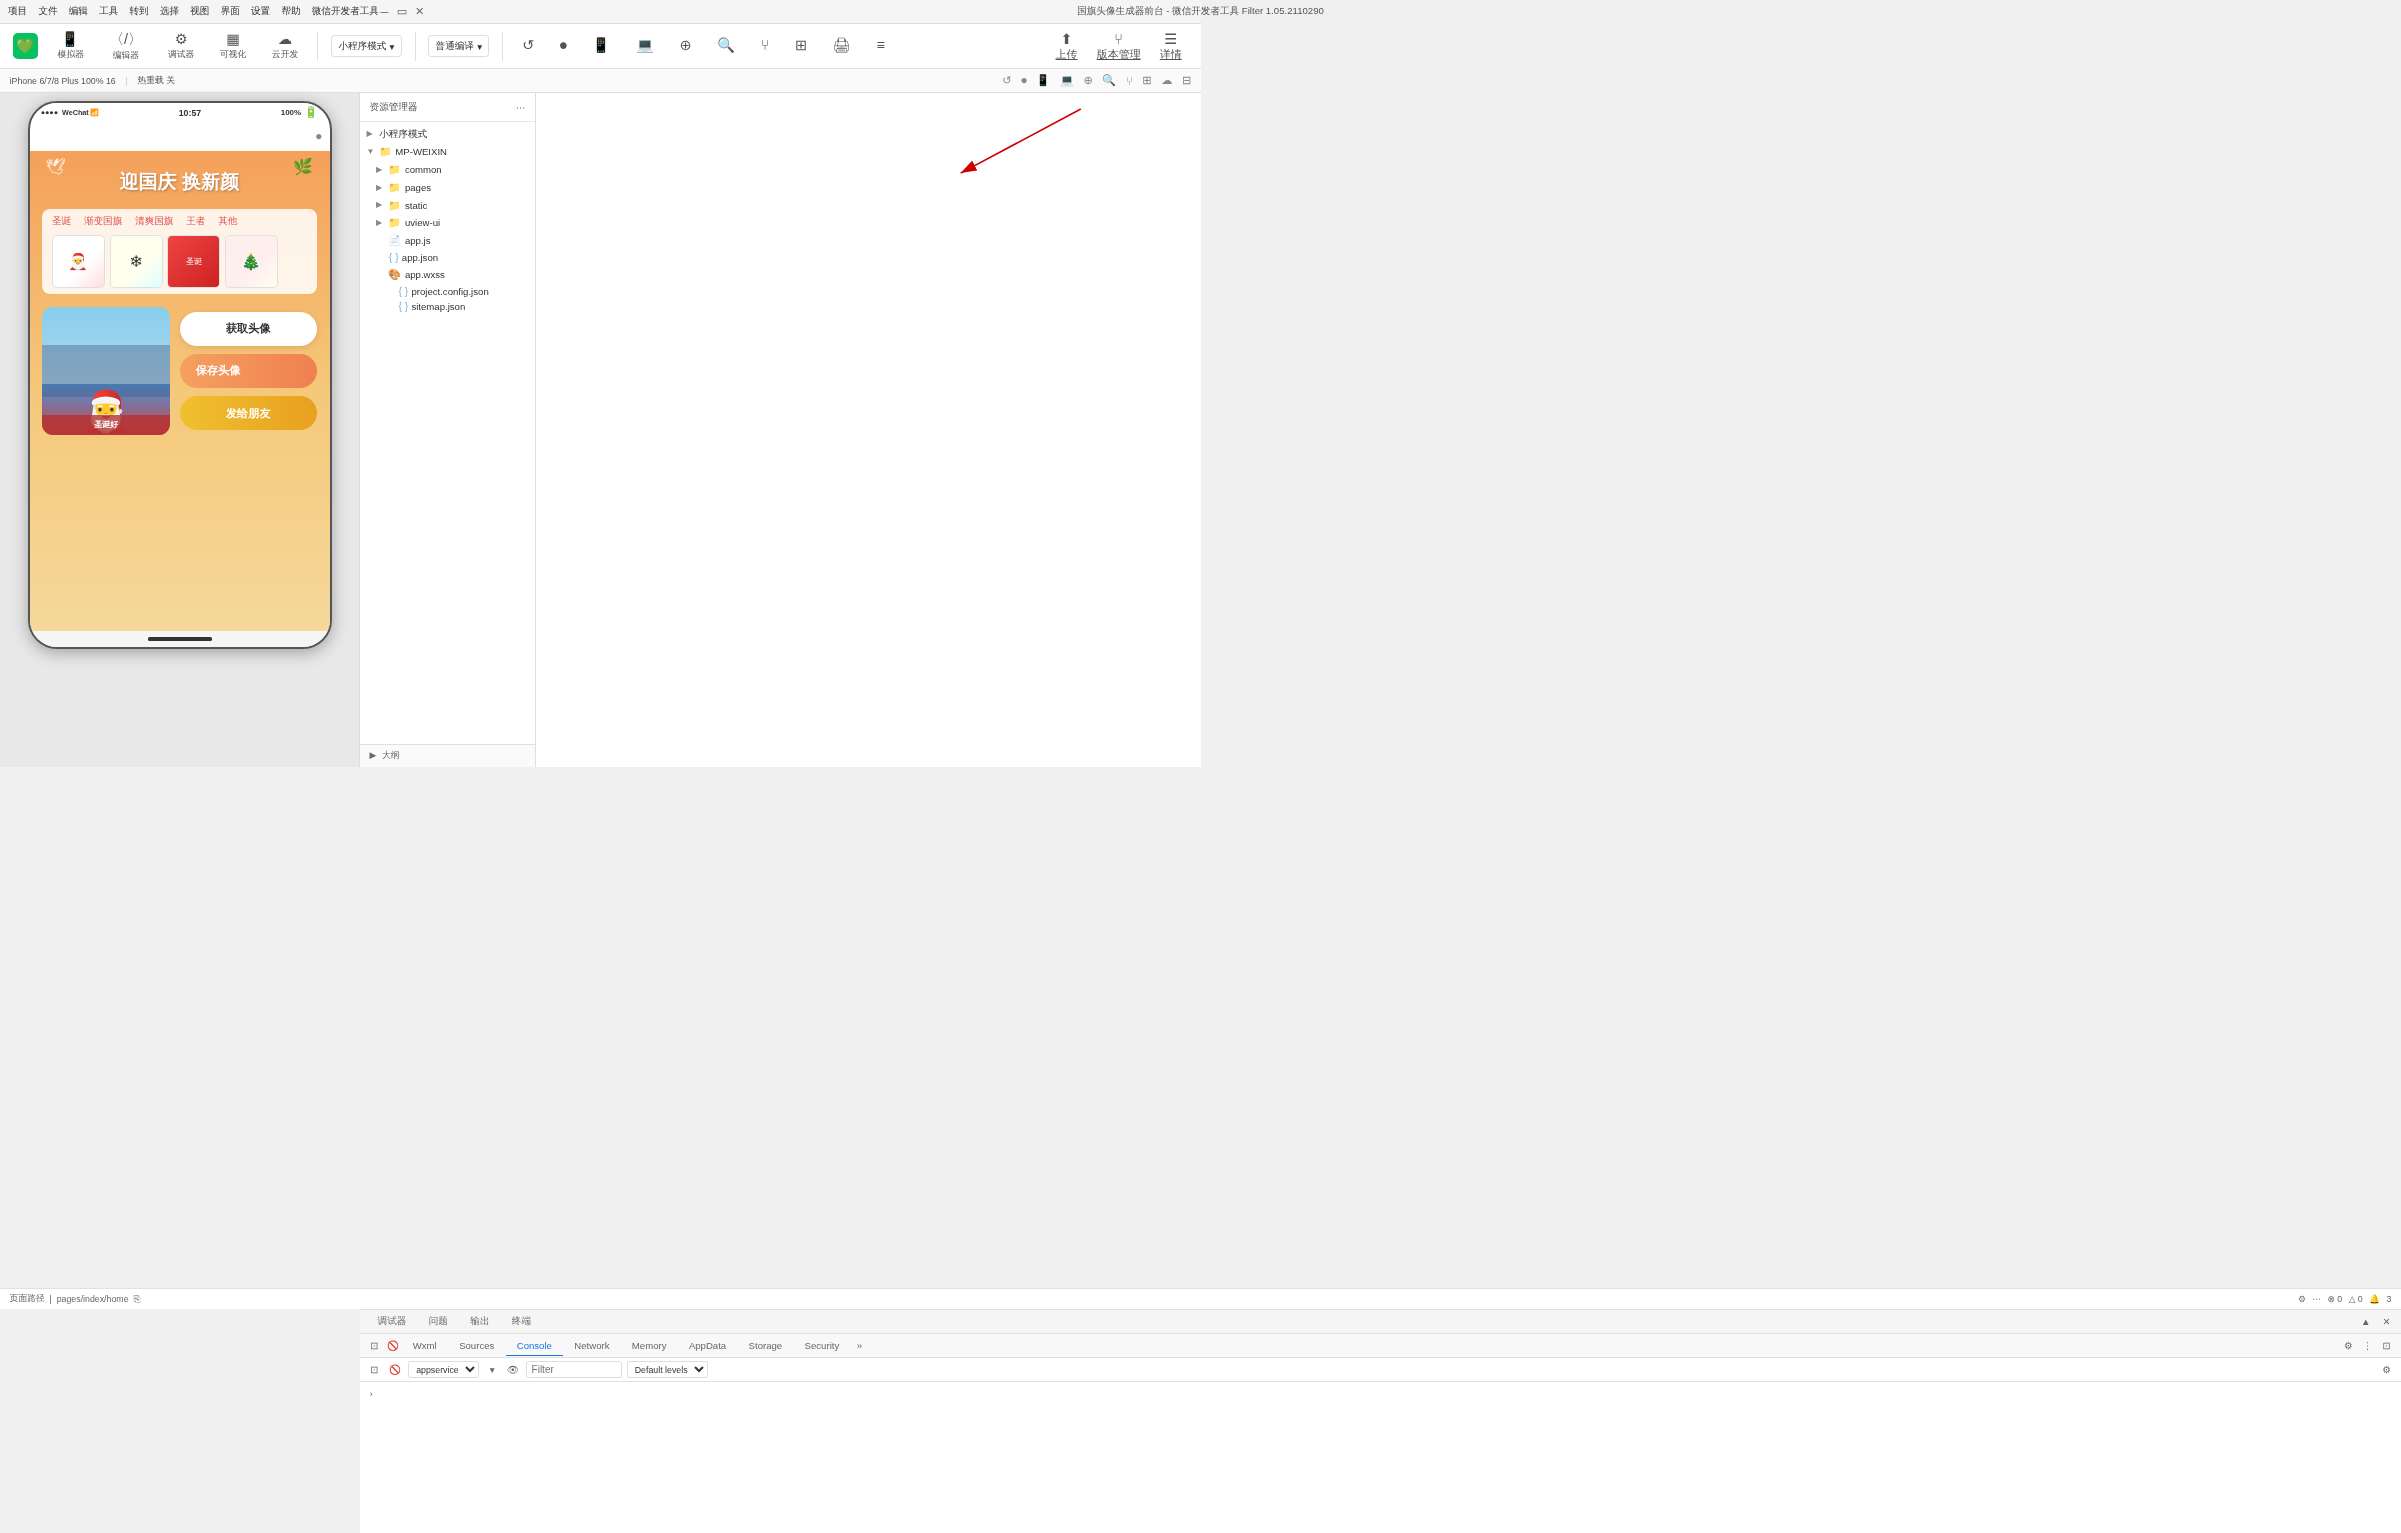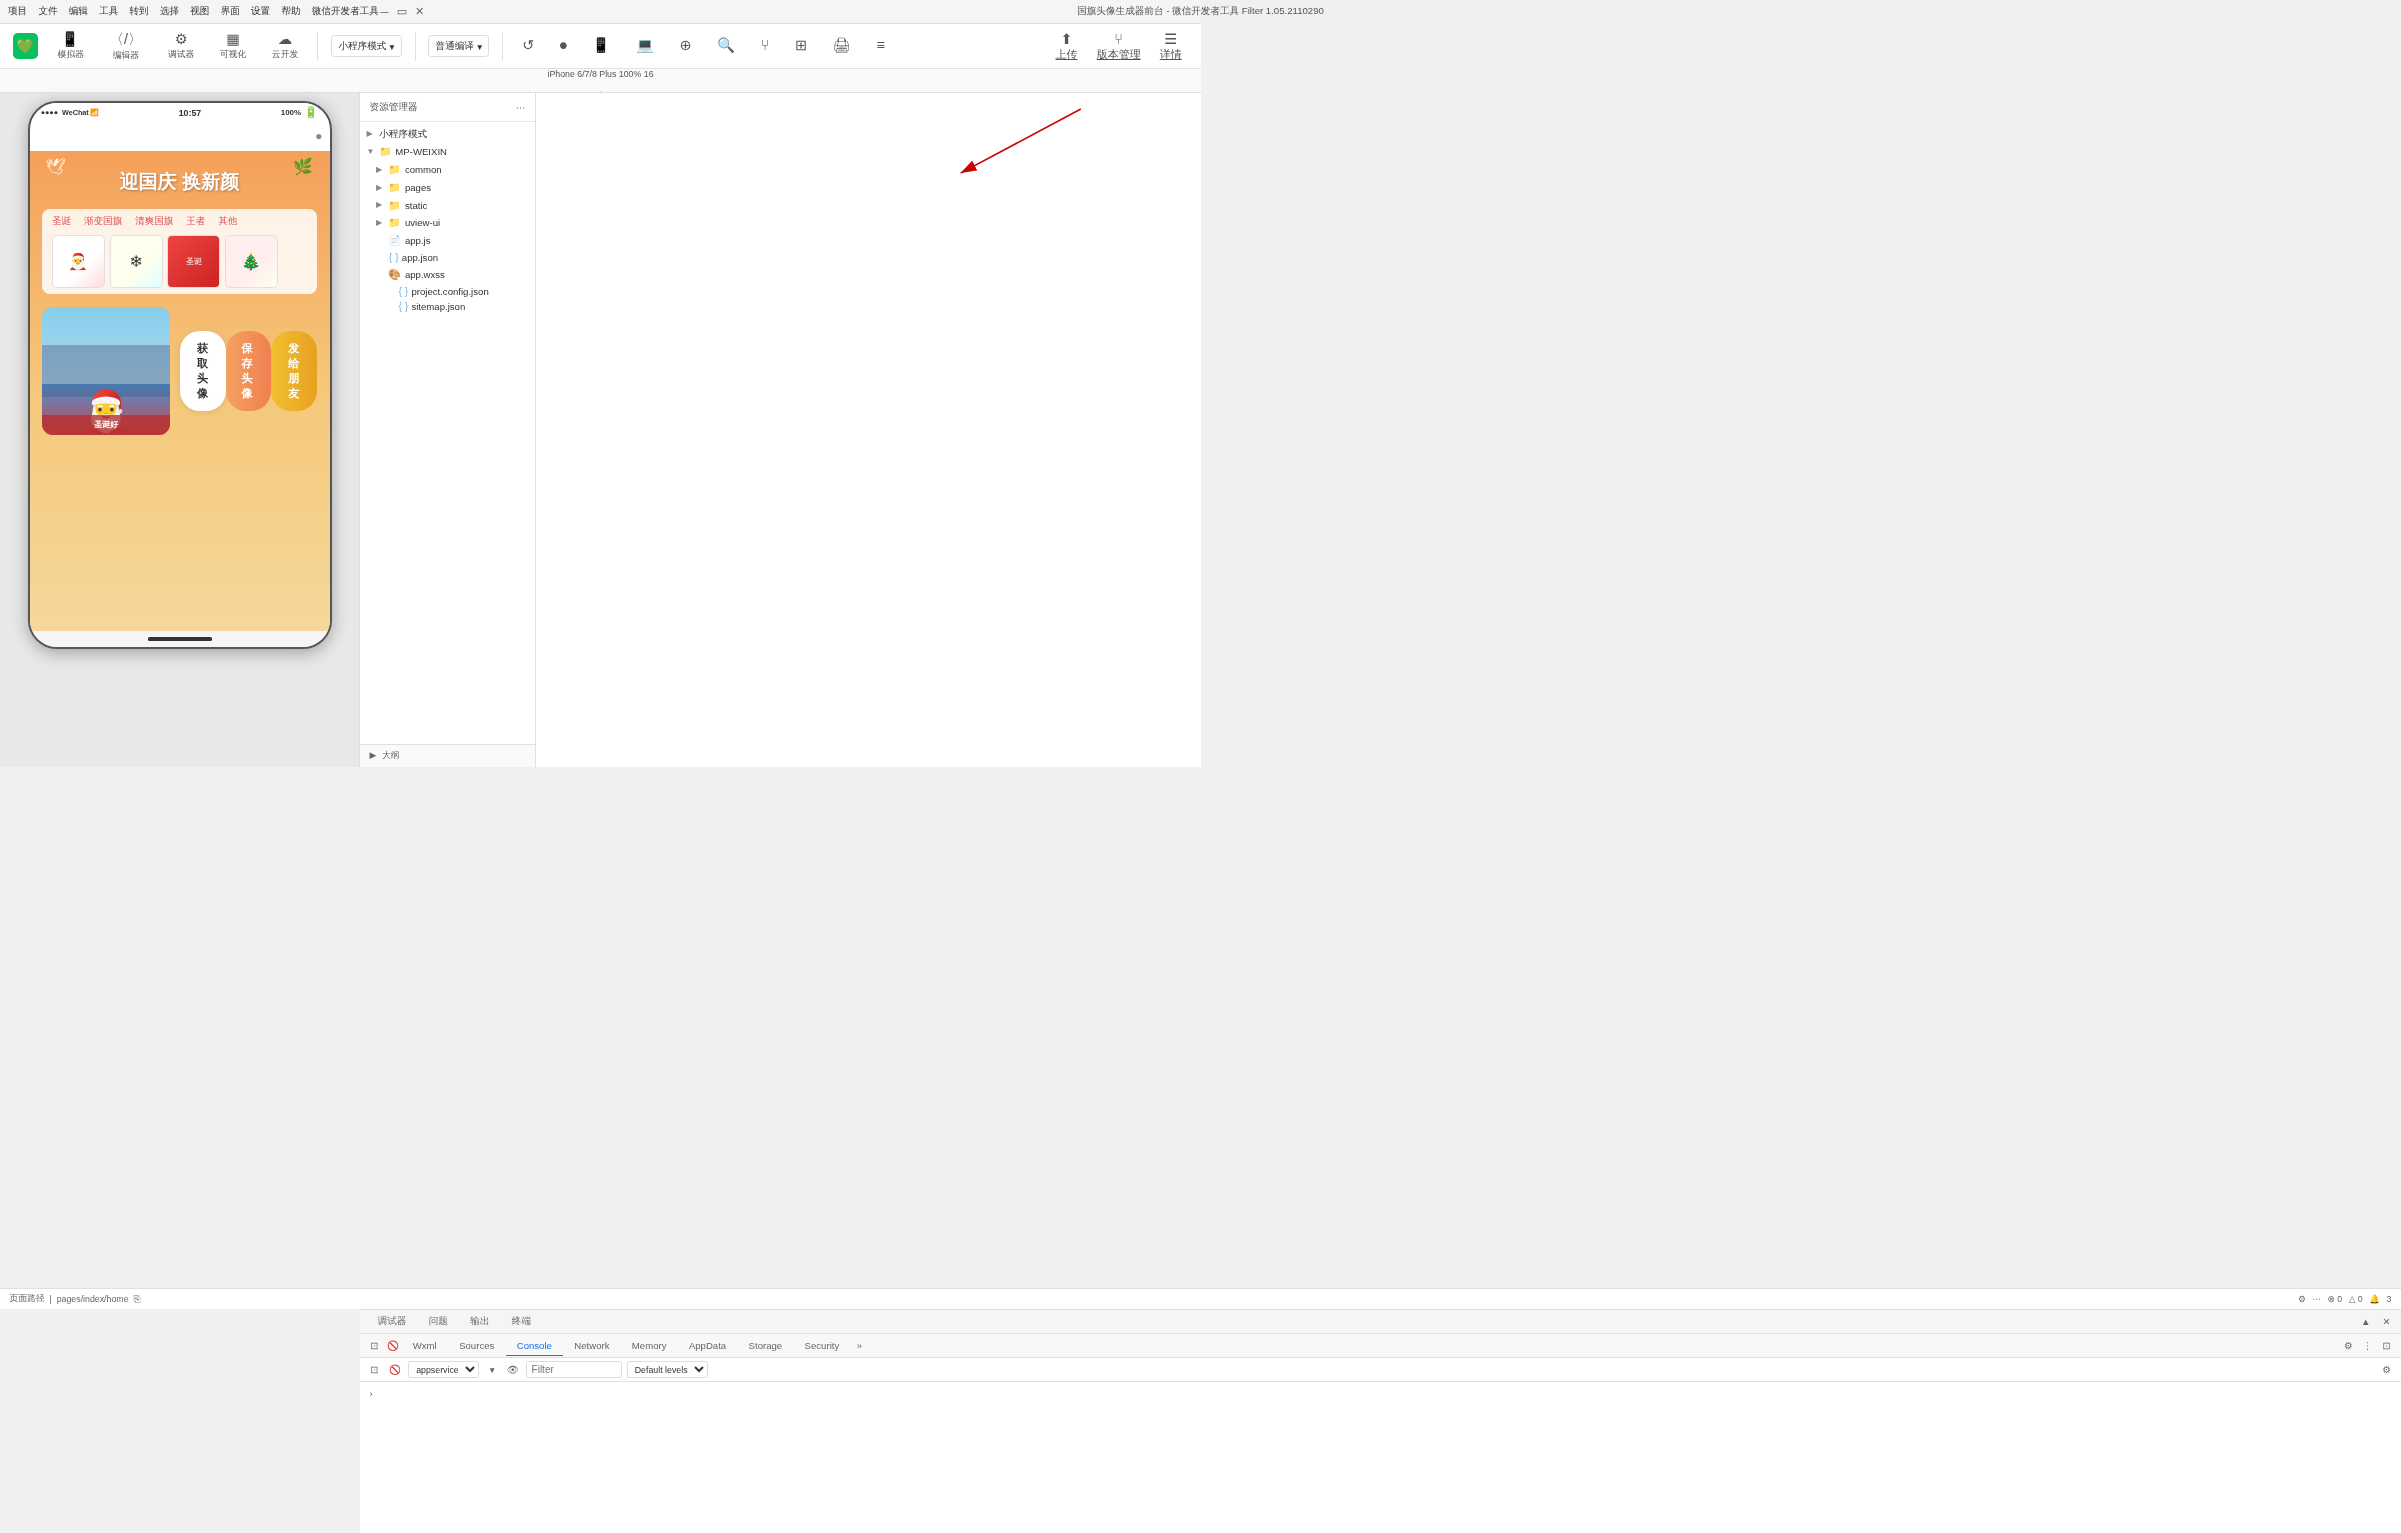--- a/index.html
+++ b/index.html
@@ -112,21 +112,20 @@
 
     
     .sub-toolbar {
       height: 24px;
       background: #fafafa;
       border-bottom: 0.8px solid #e0e0e0;
       display: flex;
       align-items: center;
       padding: 0 9.6px;
       gap: 9.6px;
-      flex-direction: column;
     }
 
     
     .main-layout {
       display: flex;
       height: calc(767px - 24px - 45px - 24px);
     }
 
     
     .phone-panel {
@@ -291,21 +290,22 @@
       position: absolute;
       bottom: 30%;
       left: 0;
       right: 0;
       height: 40%;
       background: rgba(70,90,120,0.4);
     }
 
     .buttons-area {
       display: flex;
-      flex-direction: row;
+      flex-direction: column;
+      gap: 8px;
       flex: 1;
     }
     .btn-get-avatar {
       background: #fff;
       border-radius: 20px;
       padding: 9.6px 16px;
       text-align: center;
       font-size: 11.2px;
       font-weight: bold;
       color: #333;

